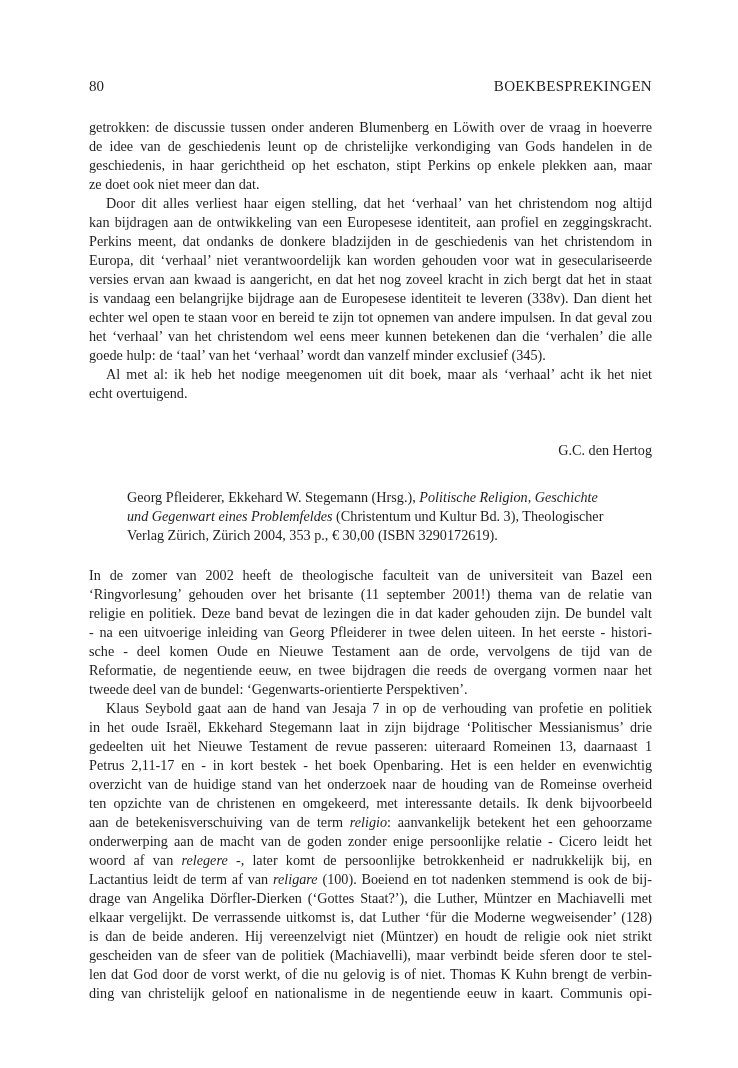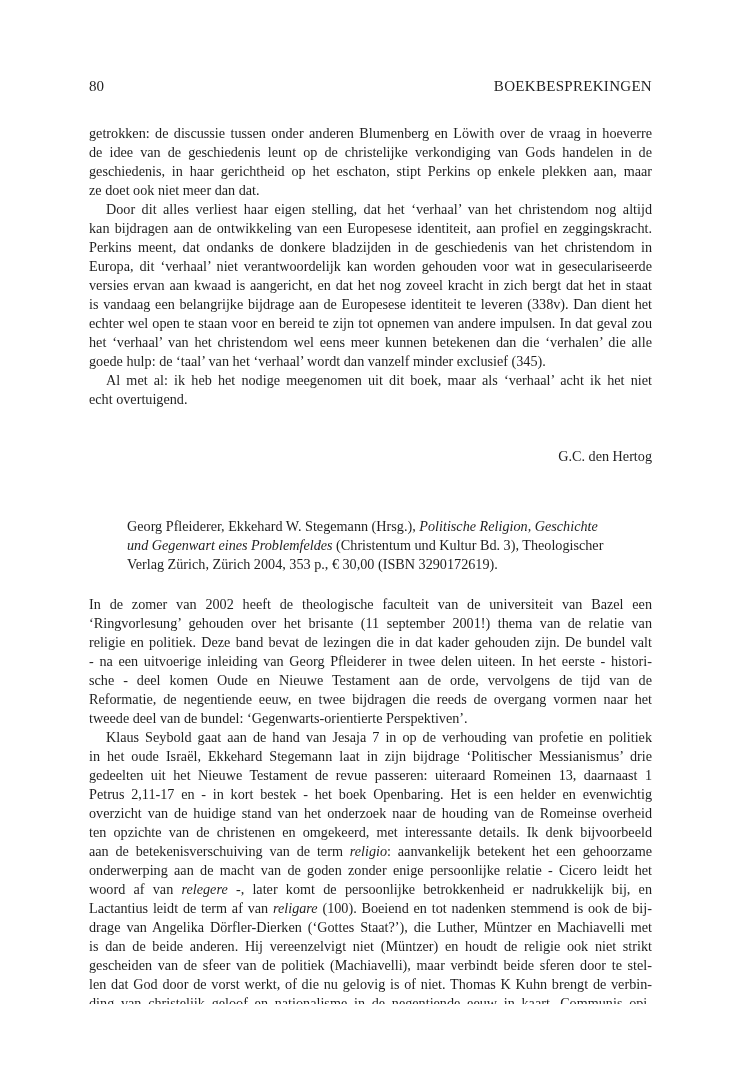--- a/index.html
+++ b/index.html
@@ -9,33 +9,33 @@
     color: #1e1e1e; font-family: "Liberation Serif", "DejaVu Serif", serif;
     overflow: hidden;
   }
   .page-header {
     position: absolute; top: 78px; left: 89px; width: 563px;
     display: flex; justify-content: space-between; align-items: baseline;
     font-size: 15px; line-height: 17px;
   }
   .running-title { letter-spacing: 0.3px; }
   .content {
-    position: absolute; top: 124px; left: 89px; width: 563px;
+    position: absolute; top: 118px; left: 89px; width: 563px;
     font-size: 14.2px; line-height: 19px;
   }
   .line {
     white-space: nowrap;
     text-align: justify;
     -moz-text-align-last: justify;
     text-align-last: justify;
   }
   .line.end { text-align-last: left; -moz-text-align-last: left; }
   .para.ind .line:first-child { text-indent: 17px; }
   .sig-line { text-align: right; margin-top: 38px; }
-  .citation { margin-top: 51px; margin-left: 38px; width: 449px; }
+  .citation { margin-top: 28px; margin-left: 38px; width: 449px; }
   .citation + .para { margin-top: 21px; }
   .it { font-style: italic; }
 </style>
 </head>
 <body>
 
 <div class="page">
   <div class="page-header">
     <span class="page-number">80</span>
     <span class="running-title">BOEKBESPREKINGEN</span>
@@ -82,19 +82,20 @@
         <div class="line"><span>in het oude Israël, Ekkehard Stegemann laat in zijn bijdrage ‘Politischer Messianismus’ drie</span></div>
         <div class="line"><span>gedeelten uit het Nieuwe Testament de revue passeren: uiteraard Romeinen 13, daarnaast 1</span></div>
         <div class="line"><span>Petrus 2,11-17 en - in kort bestek - het boek Openbaring. Het is een helder en evenwichtig</span></div>
         <div class="line"><span>overzicht van de huidige stand van het onderzoek naar de houding van de Romeinse overheid</span></div>
         <div class="line"><span>ten opzichte van de christenen en omgekeerd, met interessante details. Ik denk bijvoorbeeld</span></div>
         <div class="line"><span>aan de betekenisverschuiving van de term </span><span class="it">religio</span><span>: aanvankelijk betekent het een gehoorzame</span></div>
         <div class="line"><span>onderwerping aan de macht van de goden zonder enige persoonlijke relatie - Cicero leidt het</span></div>
         <div class="line"><span>woord af van </span><span class="it">relegere</span><span> -, later komt de persoonlijke betrokkenheid er nadrukkelijk bij, en</span></div>
         <div class="line"><span>Lactantius leidt de term af van </span><span class="it">religare</span><span> (100). Boeiend en tot nadenken stemmend is ook de bij-</span></div>
         <div class="line"><span>drage van Angelika Dörfler-Dierken (‘Gottes Staat?’), die Luther, Müntzer en Machiavelli met</span></div>
+        <div class="line"><span>elkaar vergelijkt. De verrassende uitkomst is, dat Luther ‘für die Moderne wegweisender’ (128)</span></div>
         <div class="line"><span>is dan de beide anderen. Hij vereenzelvigt niet (Müntzer) en houdt de religie ook niet strikt</span></div>
         <div class="line"><span>gescheiden van de sfeer van de politiek (Machiavelli), maar verbindt beide sferen door te stel-</span></div>
         <div class="line"><span>len dat God door de vorst werkt, of die nu gelovig is of niet. Thomas K Kuhn brengt de verbin-</span></div>
         <div class="line"><span>ding van christelijk geloof en nationalisme in de negentiende eeuw in kaart. Communis opi-</span></div>
       </div>
     </div>
 </div>
 
 </body></html>

